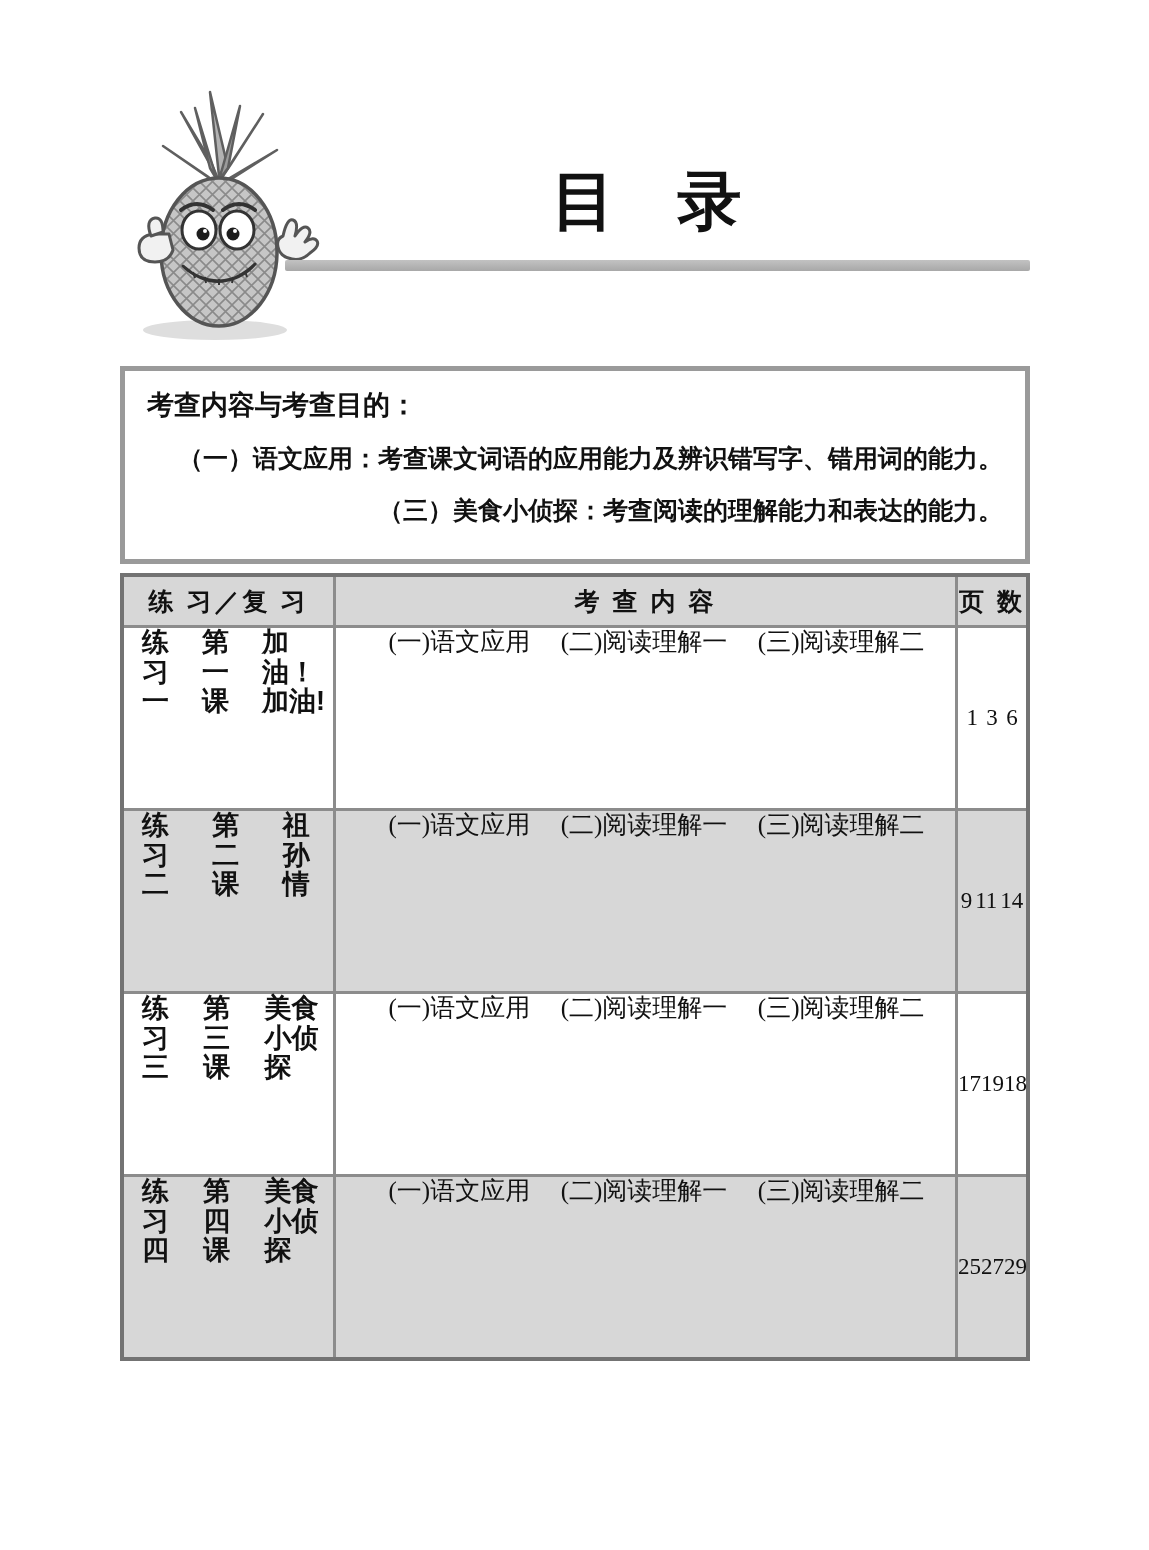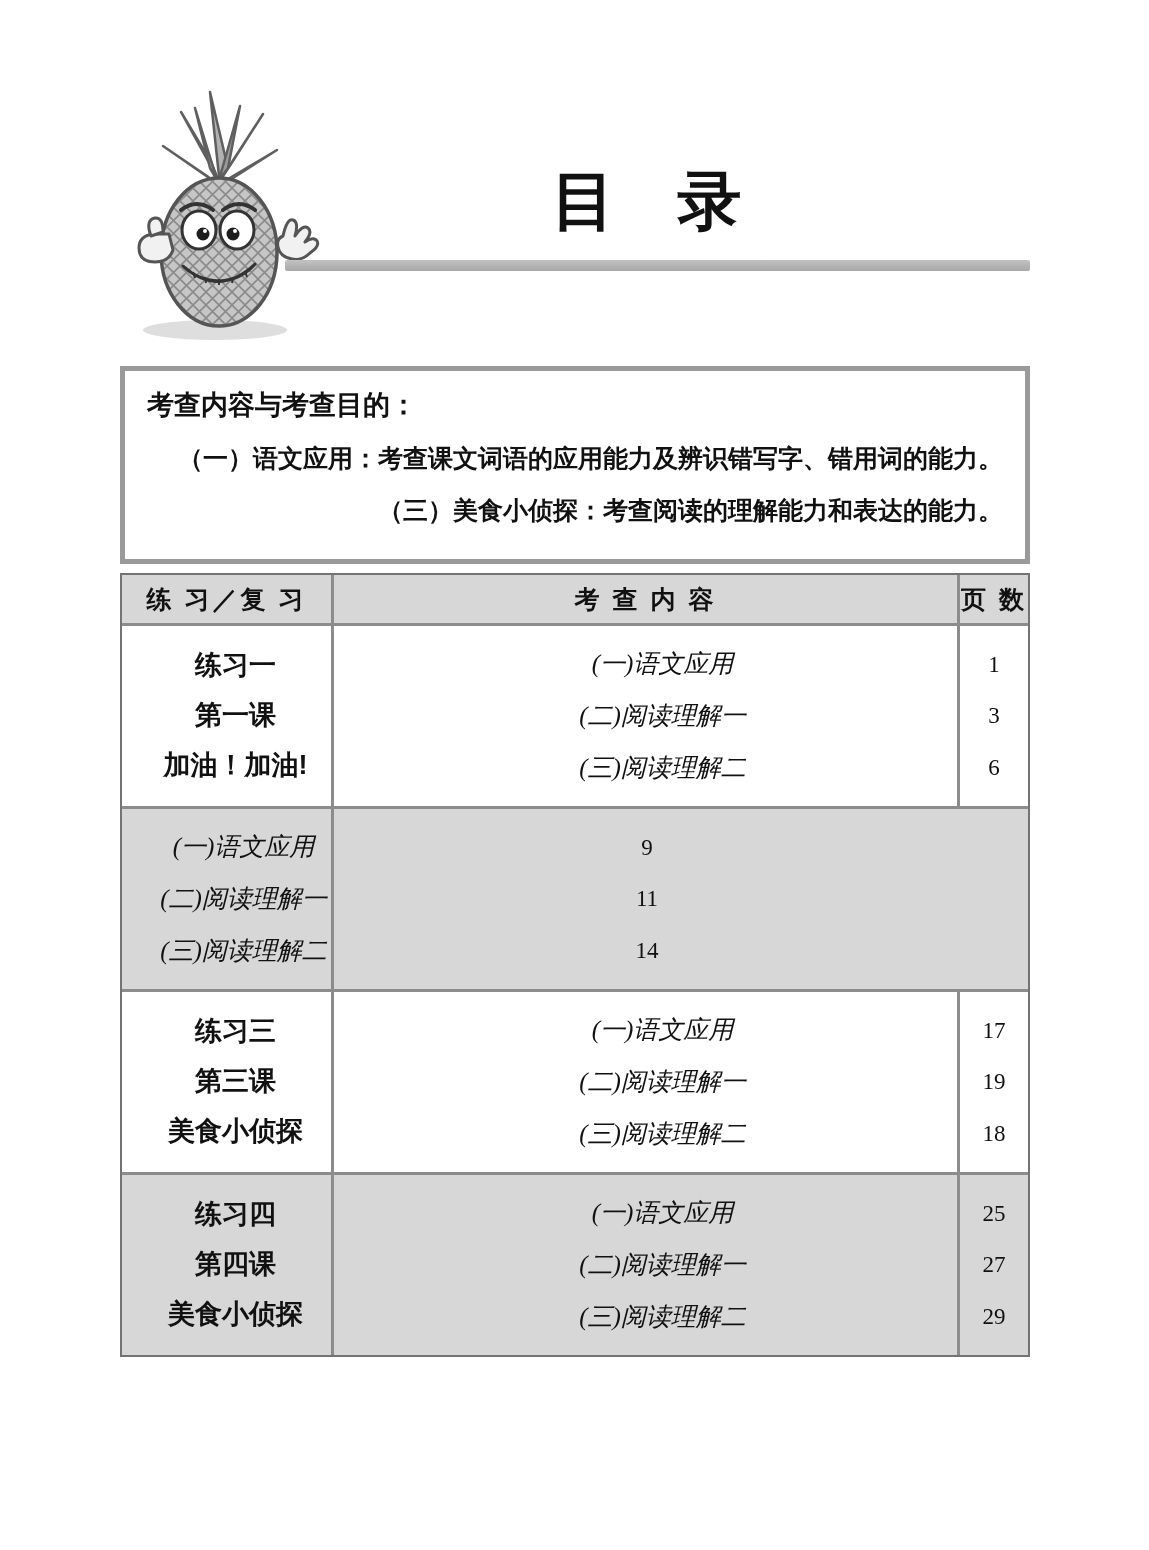--- a/index.html
+++ b/index.html
@@ -26,37 +26,37 @@
     position:absolute;left:120px;top:330px;width:910px;height:198px;
     box-sizing:border-box;border:5px solid #9a9a9a;background:#fff;
     padding:16px 22px 0 22px;
   }
   .intro-heading{font-size:27px;font-weight:bold;color:#111;}
   .intro-item{font-size:25px;font-weight:bold;color:#111;margin-top:19px;text-align:right;}
 
   
   .toc-table{
     position:absolute;left:120px;top:537px;width:910px;
-    box-sizing:border-box;border:2px solid #737373;background:#fdba74;
+    box-sizing:border-box;border:4px solid #737373;background:#fdba74;
   }
   .thead,.trow{
     display:grid;grid-template-columns:212px 1fr 68px;
   }
   .thead{height:48px;background:#d7d7d7;}
   .thead .hcell{
     display:flex;align-items:center;justify-content:center;
     font-size:25px;font-weight:bold;letter-spacing:3px;color:#111;
   }
   .hcell.c1,.hcell.c2,.cell.c1,.cell.c2{border-right:3px solid #8c8c8c;}
   .trow{height:180px;border-top:3px solid #8c8c8c;background:#fff;}
   .trow.alt{background:#d7d7d7;}
-  .cell{box-sizing:border-box;display:flex;flex-direction:column;text-align:center;}
+  .cell{box-sizing:border-box;display:flex;}
   .cell.c1{padding-left:18px;justify-content:center;gap:20px;}
   .lesson-line{font-size:27px;font-weight:bold;color:#111;line-height:1.1;}
-  .cell.c2{padding-left:34px;justify-content:space-evenly;font-style:italic;}
+  .cell.c2{padding-left:22px;justify-content:space-evenly;}
   .content-line{
     font-family:"Liberation Serif",serif;font-size:25px;color:#111;line-height:1.1;
   }
   .cell.c3{justify-content:space-evenly;align-items:center;}
   .page-line{
     font-family:"Liberation Serif",serif;font-size:23px;color:#111;line-height:1.1;
   }
 </style>
 </head>
 <body>
@@ -141,20 +141,25 @@
         <div class="content-line">(三)阅读理解二</div>
       </div>
       <div class="cell c3">
         <div class="page-line">1</div>
         <div class="page-line">3</div>
         <div class="page-line">6</div>
       </div>
     </div>
 
     <div class="trow alt">
+      <div class="cell c1">
+        <div class="lesson-line">练习二</div>
+        <div class="lesson-line">第二课</div>
+        <div class="lesson-line">祖孙情</div>
+      </div>
       <div class="cell c2">
         <div class="content-line">(一)语文应用</div>
         <div class="content-line">(二)阅读理解一</div>
         <div class="content-line">(三)阅读理解二</div>
       </div>
       <div class="cell c3">
         <div class="page-line">9</div>
         <div class="page-line">11</div>
         <div class="page-line">14</div>
       </div>

